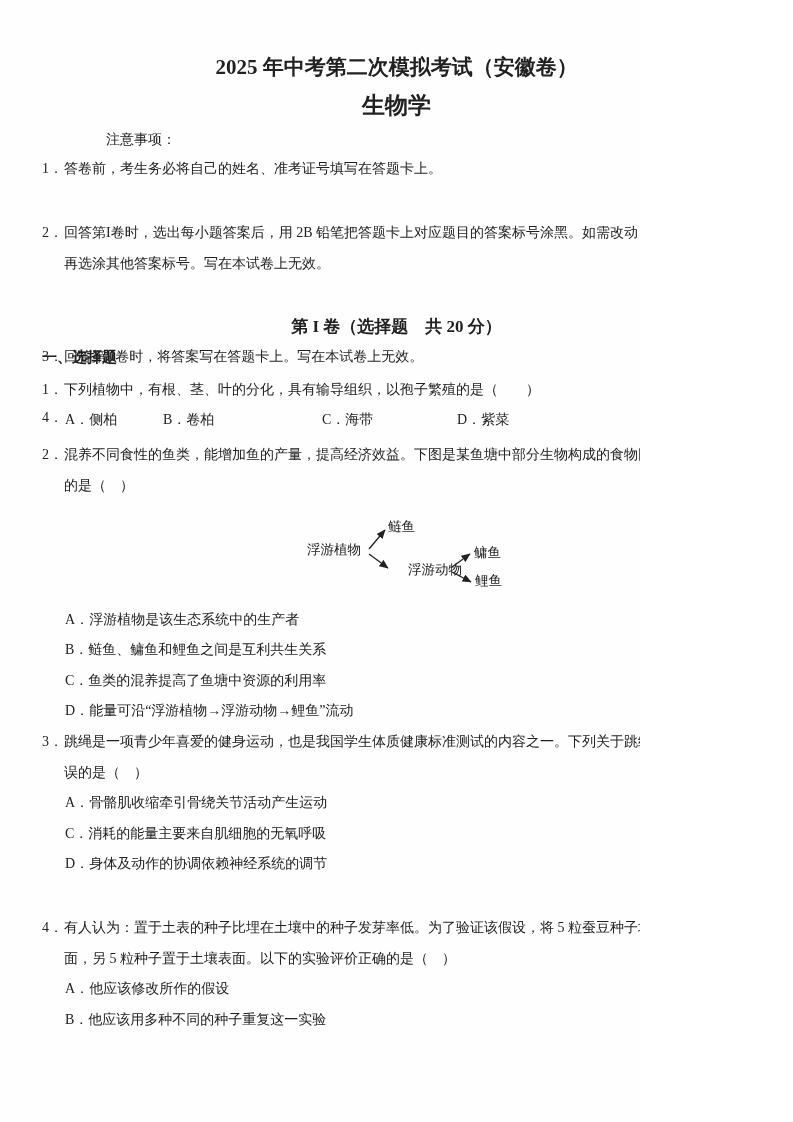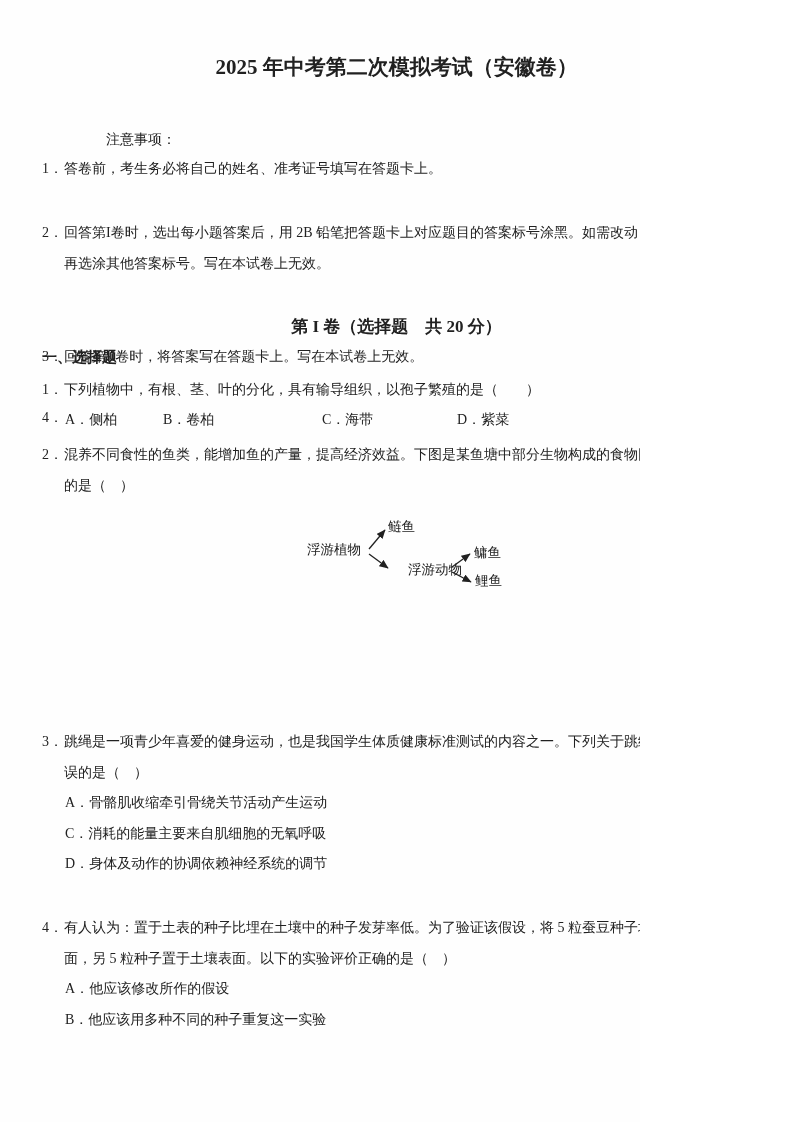--- a/index.html
+++ b/index.html
@@ -46,20 +46,21 @@
   .diagram svg{position:absolute;left:0;top:0;}
   .diagram line{stroke:#212121;stroke-width:1.3;}
   .page-marker{left:732px;top:1033px;line-height:30px;}
 </style>
 </head>
 <body>
 
 <div class="page">
 
   <div class="abs center exam-title">2025 年中考第二次模拟考试（安徽卷）</div>
+  <div class="abs center exam-subject">生物学</div>
 
   <div class="abs notice-heading">注意事项：</div>
 
   <div class="blk n-item hang" style="top:153px">
     <span class="num">1．</span>
     <span>答卷前，考生务必将自己的姓名、准考证号填写在答题卡上。</span>
   </div>
   <div class="blk n-item hang" style="top:186px">
     <span class="num">2．</span>
     <span>回答第I卷时，选出每小题答案后，用 2B 铅笔把答题卡上对应题目的答案标号涂黑。如需改动，用橡皮擦干净后，再选涂其他答案标号。写在本试卷上无效。</span>
@@ -104,20 +105,26 @@
       <line x1="452" y1="52" x2="470" y2="39" marker-end="url(#ah)"></line>
       <line x1="452" y1="57" x2="471" y2="67" marker-end="url(#ah)"></line>
     </svg>
     <span class="dnode nd-phy">浮游植物</span>
     <span class="dnode nd-sil">鲢鱼</span>
     <span class="dnode nd-zoo">浮游动物</span>
     <span class="dnode nd-big">鳙鱼</span>
     <span class="dnode nd-com">鲤鱼</span>
   </div>
 
+  <div class="blk q q2opts">
+    <div class="opt-line"><span>A．</span><span>浮游植物是该生态系统中的生产者</span></div>
+    <div class="opt-line"><span>B．</span><span>鲢鱼、鳙鱼和鲤鱼之间是互利共生关系</span></div>
+    <div class="opt-line"><span>C．</span><span>鱼类的混养提高了鱼塘中资源的利用率</span></div>
+    <div class="opt-line"><span>D．</span><span>能量可沿“浮游植物→浮游动物→鲤鱼”流动</span></div>
+  </div>
 
   <div class="blk q q3">
     <div class="hang">
       <span class="num">3．</span>
       <span>跳绳是一项青少年喜爱的健身运动，也是我国学生体质健康标准测试的内容之一。下列关于跳绳运动的分析，错误的是（　）</span>
     </div>
     <div class="opt-line"><span>A．</span><span>骨骼肌收缩牵引骨绕关节活动产生运动</span></div>
     <div class="opt-line"><span>C．</span><span>消耗的能量主要来自肌细胞的无氧呼吸</span></div>
     <div class="opt-line"><span>D．</span><span>身体及动作的协调依赖神经系统的调节</span></div>
   </div>

